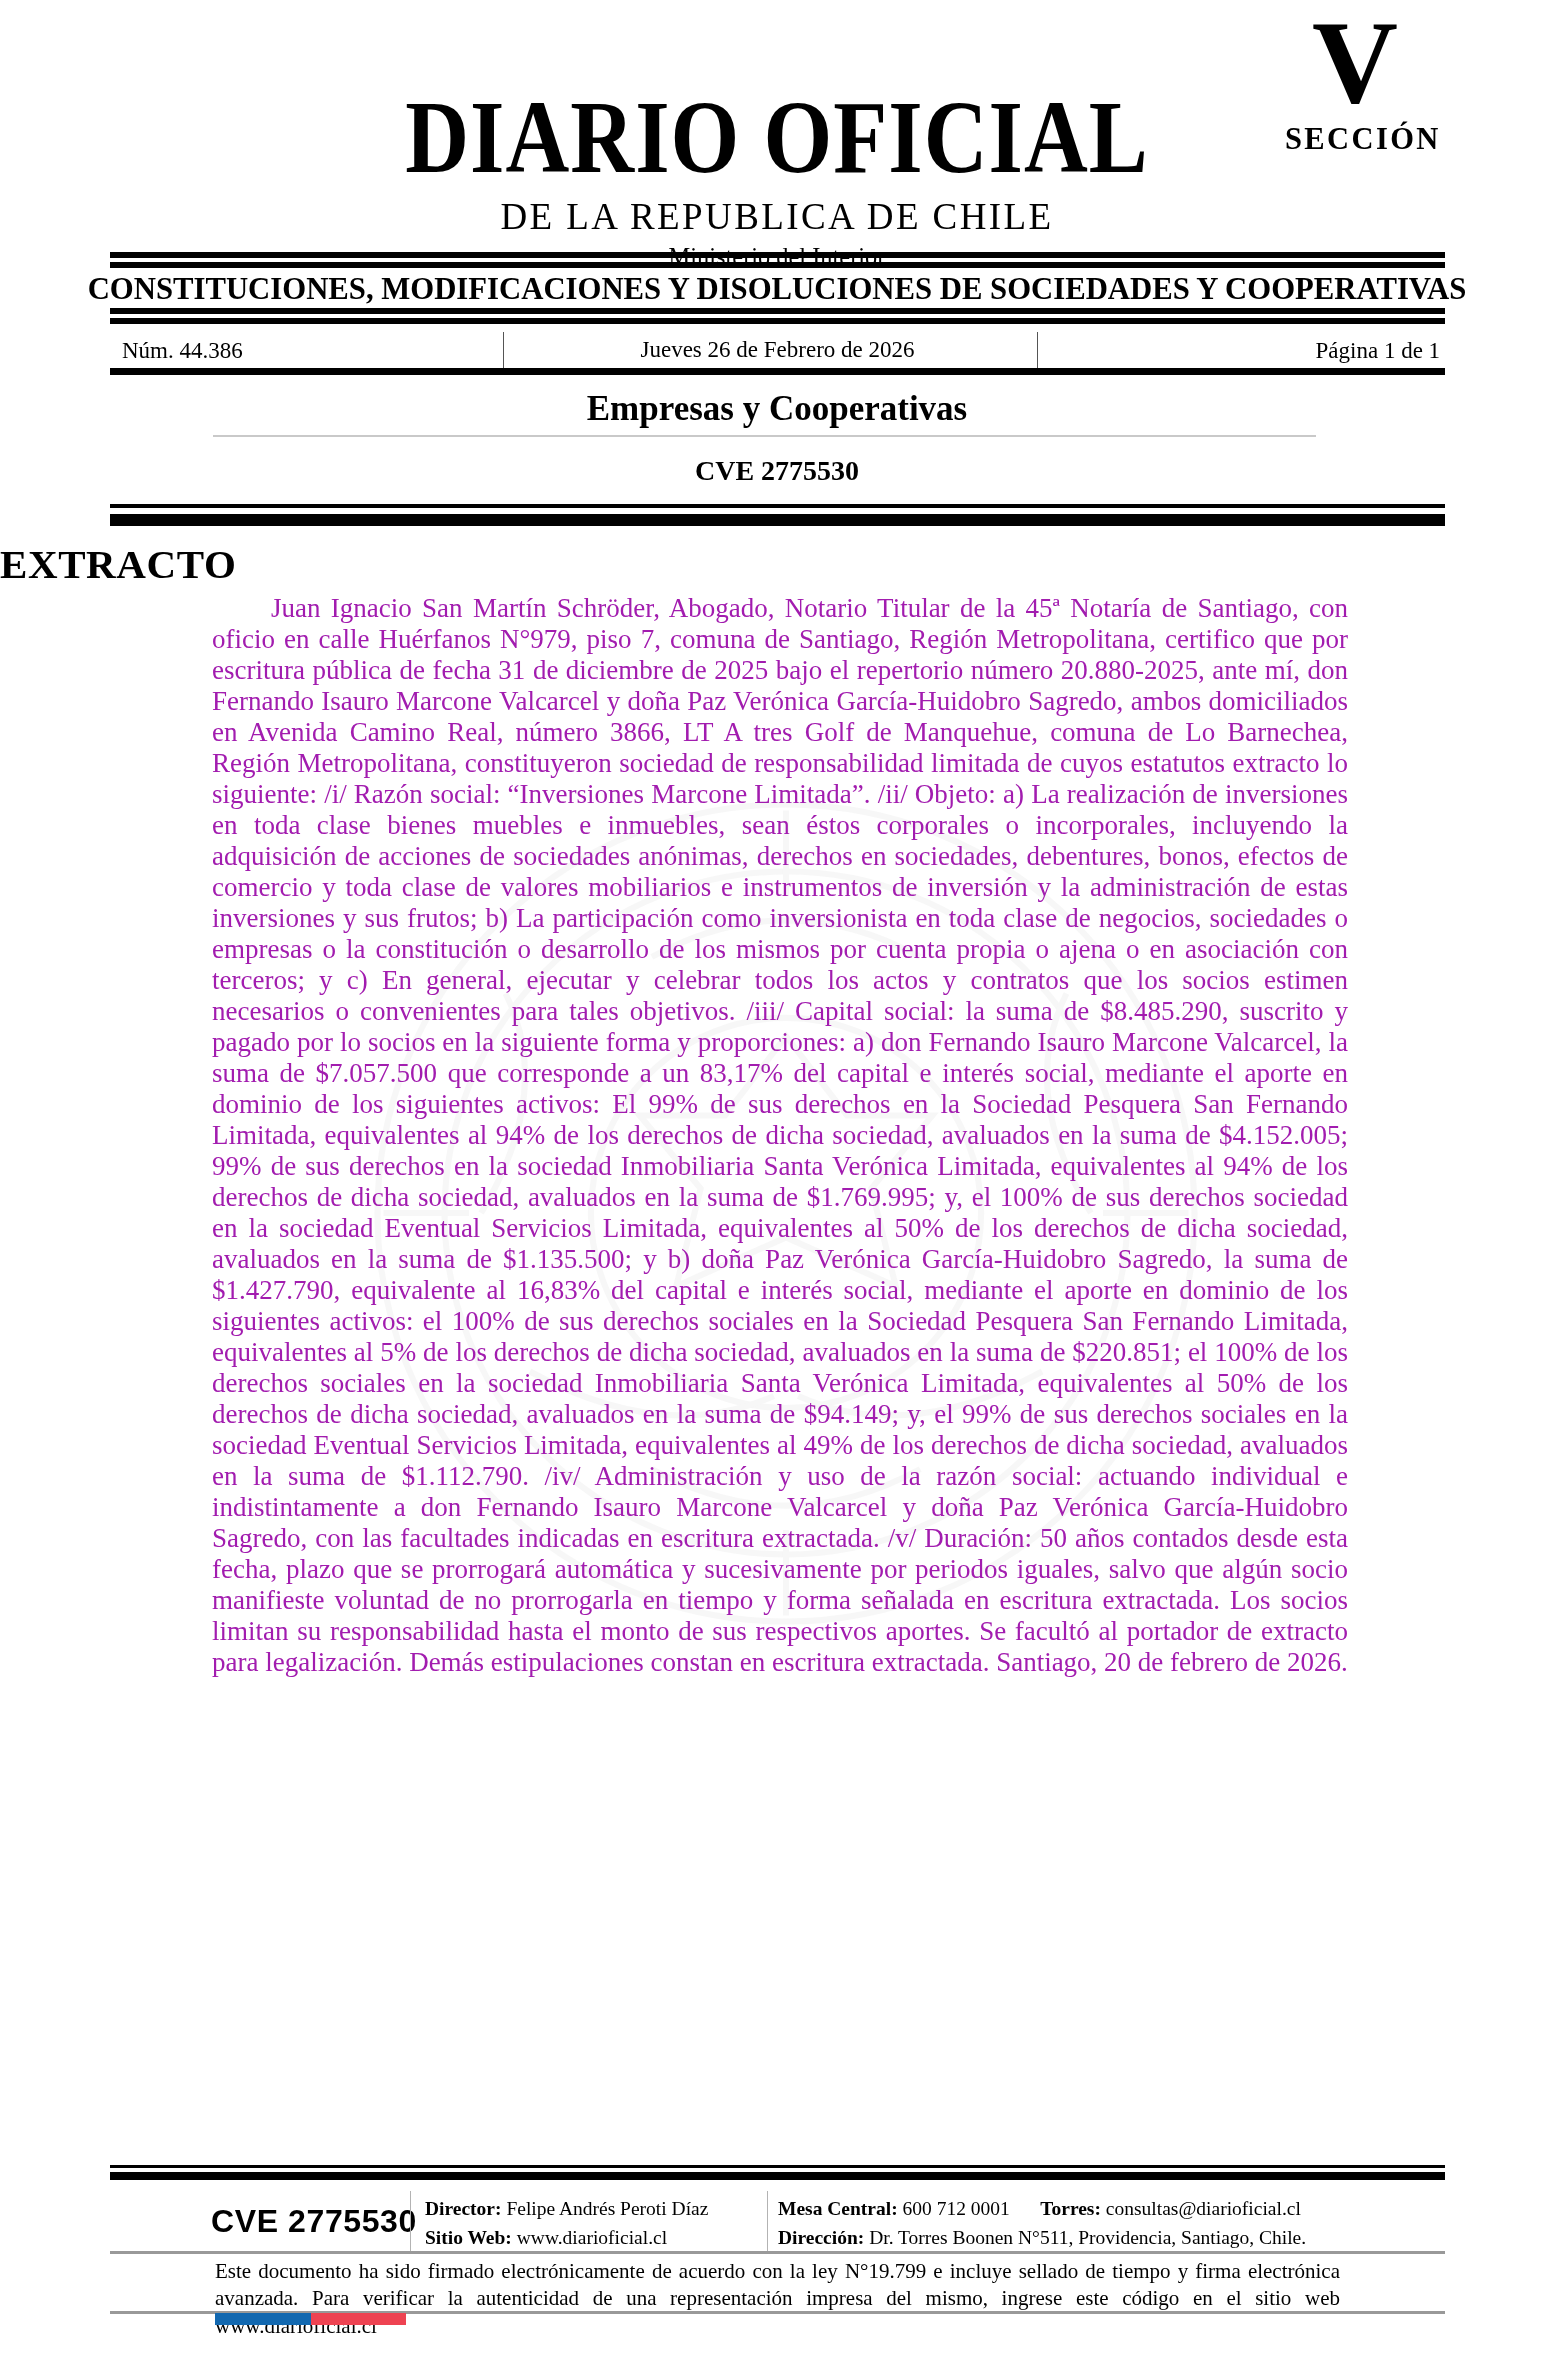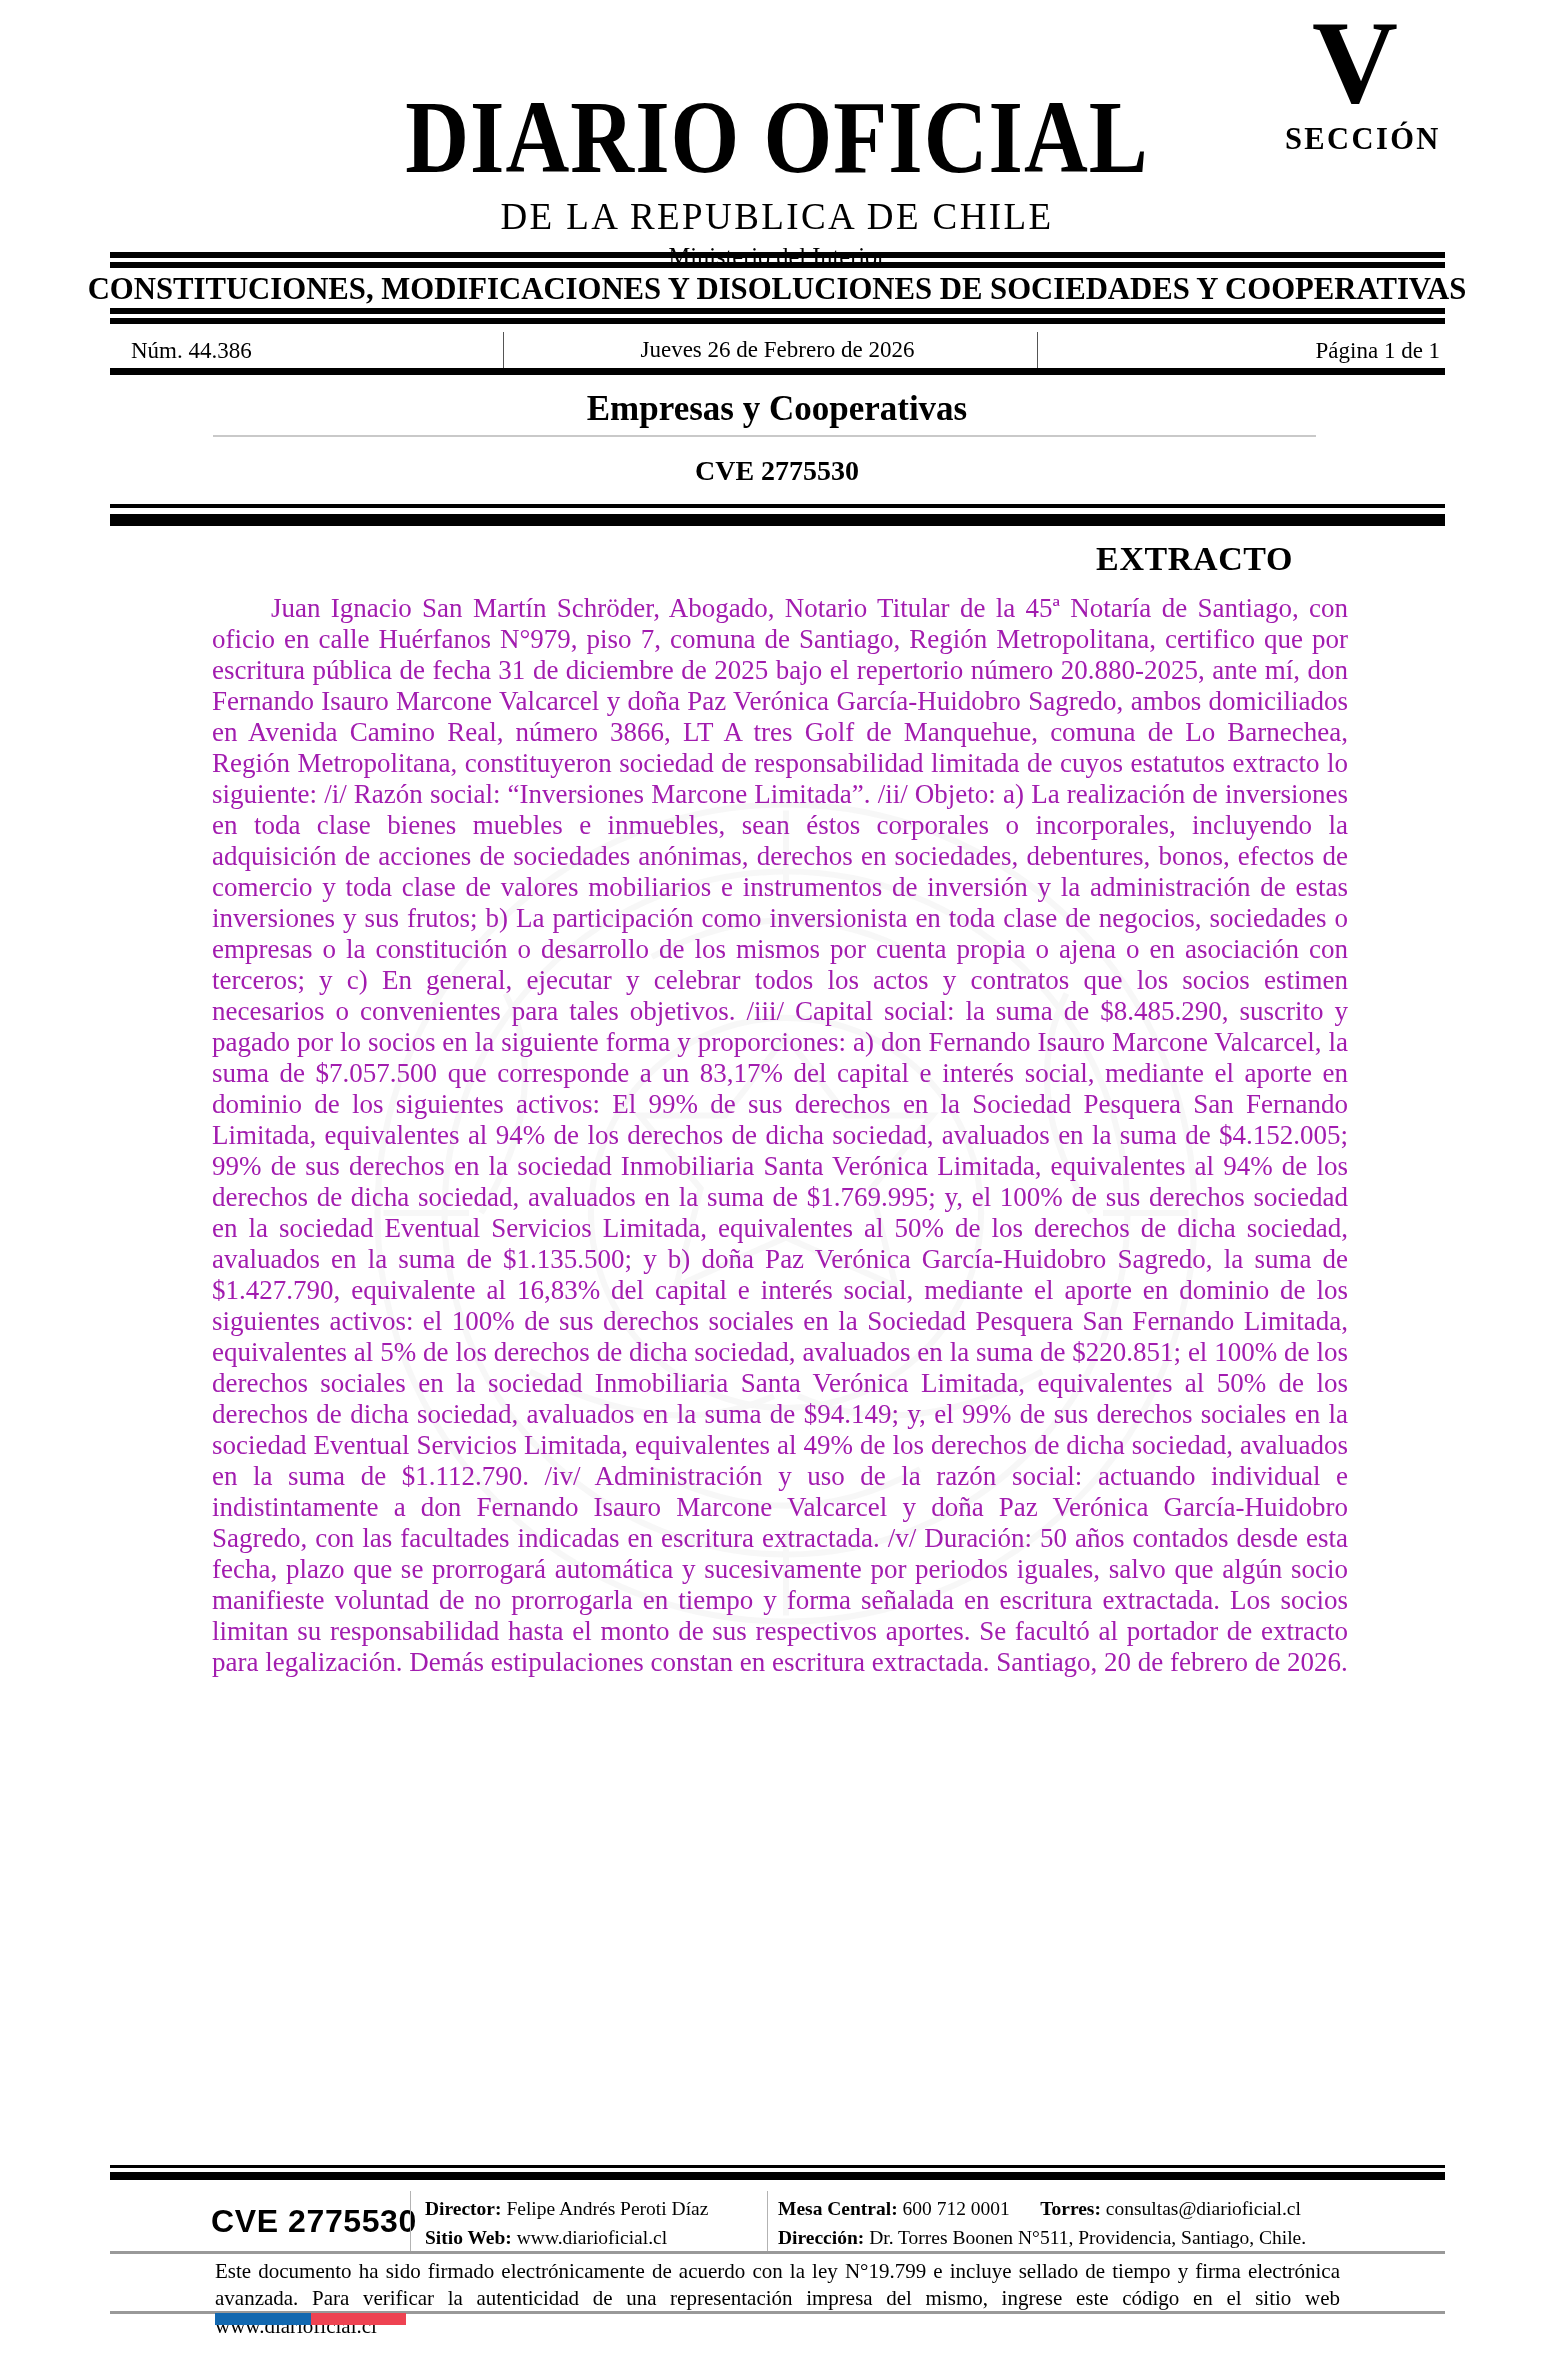--- a/index.html
+++ b/index.html
@@ -37,30 +37,30 @@
   .g-1{top:435px;left:213px;width:1103px;height:2.4px;background:#c9c9c9;}
   .g-2{top:2251px;left:110px;width:1335px;height:3px;}
   .g-3{top:2311px;left:110px;width:1335px;height:3px;}
   
   .banner{
     position:absolute;top:270px;left:0;width:1554px;text-align:center;
     font-size:32px;font-weight:bold;white-space:nowrap;
     transform:scaleX(0.96);transform-origin:center;
   }
   .meta-row{position:absolute;top:334px;left:110px;width:1335px;height:40px;font-size:23px;}
-  .meta-issue{position:absolute;left:21px;top:3.7px;}
+  .meta-issue{position:absolute;left:12px;top:3.7px;}
   .meta-date{position:absolute;left:0;width:100%;text-align:center;top:3px;}
   .meta-page{position:absolute;right:4.9px;top:3.7px;}
   .meta-sep{position:absolute;top:-1.8px;width:1.2px;height:40px;background:#555;}
   .sep-1{left:393px;}
   .sep-2{left:927px;}
   
   .section-heading{position:absolute;top:389px;left:0;width:1554px;text-align:center;font-size:35px;font-weight:bold;}
   .cve-heading{position:absolute;top:455px;left:0;width:1554px;text-align:center;font-size:28px;font-weight:bold;}
-  .extract-heading{position:absolute;top:540px;left:0;width:1293px;text-align:right;font-size:34px;font-weight:bold;letter-spacing:0.6px;}
+  .extract-heading{position:absolute;top:540px;left:0;width:1293px;text-align:left;font-size:41px;font-weight:bold;letter-spacing:0.6px;}
   
   .body-text{
     position:absolute;top:593px;left:212px;width:1136px;
     font-size:27px;line-height:31px;text-align:justify;color:#a21caf;
   }
   .body-text p{margin:0;text-indent:59px;}
   .watermark{position:absolute;top:774px;left:347px;width:878px;height:878px;opacity:0.055;pointer-events:none;}
   
   .footer-box{position:absolute;top:2190px;left:110px;width:1335px;height:63px;}
   .footer-cve{

